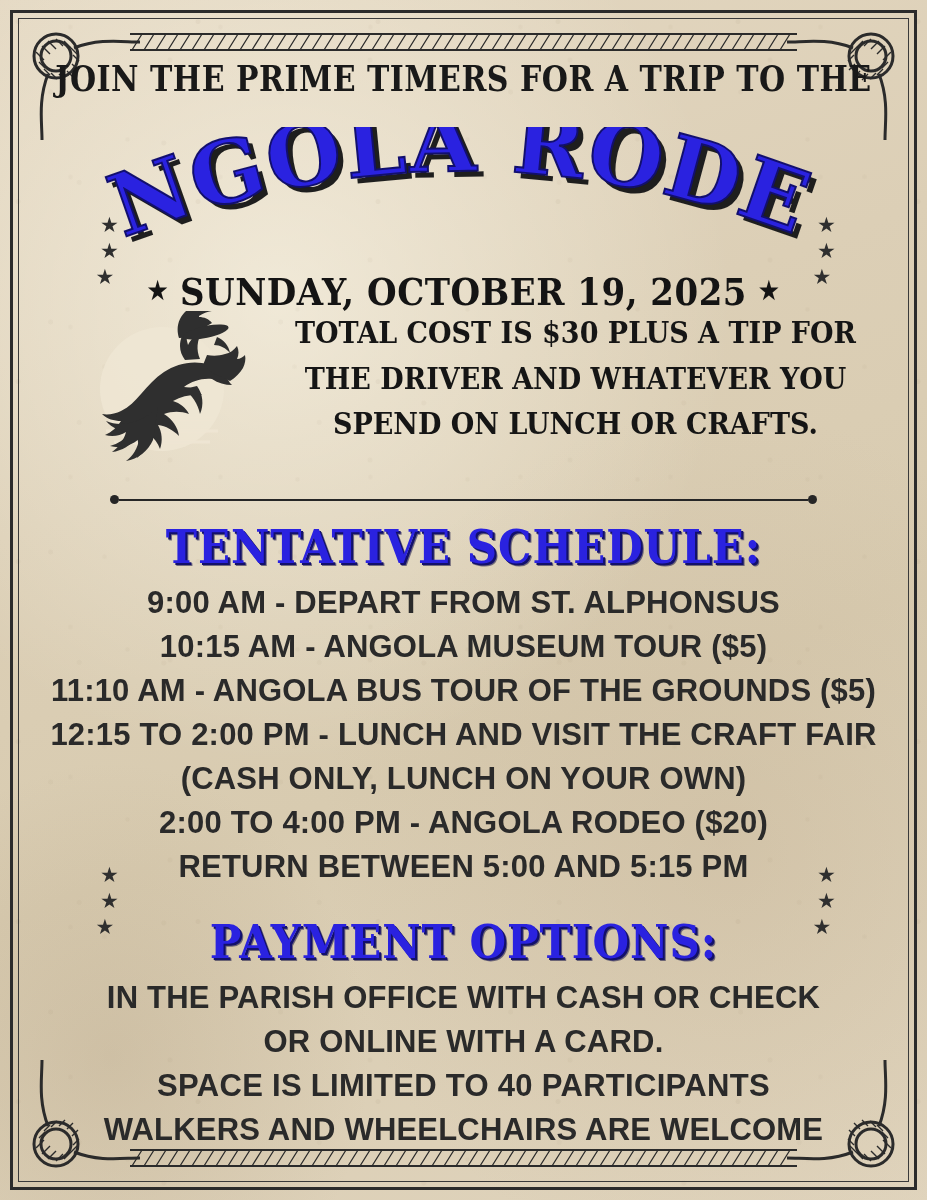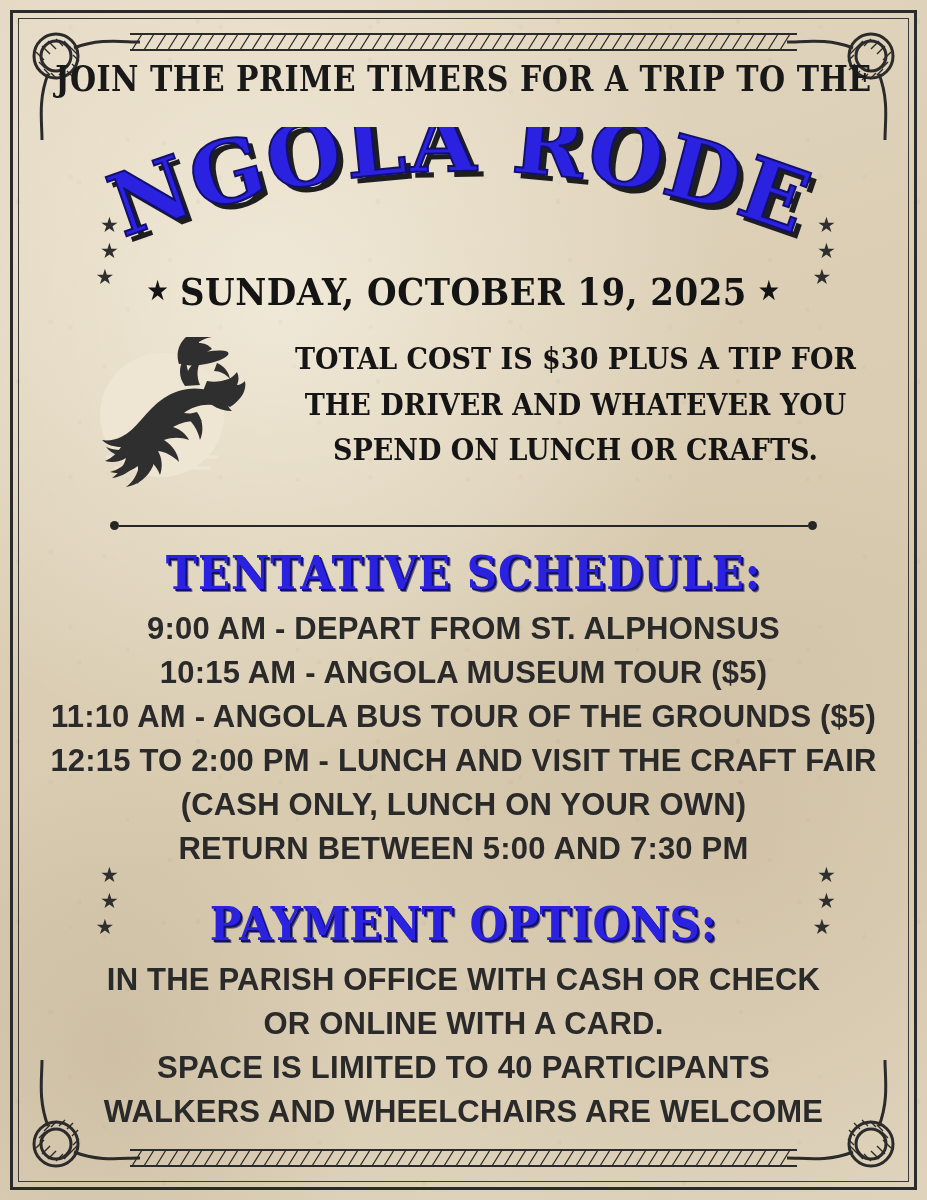--- a/index.html
+++ b/index.html
@@ -131,21 +131,20 @@
     transform: scaleY(1.12);
     transform-origin: center top;
     margin: 10px 0 0 0;
     letter-spacing: 0.5px;
   }
   .date-star { font-size: 22px; vertical-align: 5px; padding: 0 12px; }
 
   
   #cost-row {
     position: relative;
-    margin-top: 26px;
     min-height: 160px;
   }
   #horse {
     position: absolute;
     left: 40px;
     top: 2px;
     width: 190px;
     height: 160px;
   }
   .cost-text {
@@ -368,21 +367,22 @@
     </div>
 
     <div>
       <div class="section-head">Tentative Schedule:</div>
       <div class="body-list">
         <div>9:00 AM - DEPART FROM ST. ALPHONSUS</div>
         <div>10:15 AM - ANGOLA MUSEUM TOUR ($5)</div>
         <div>11:10 AM - ANGOLA BUS TOUR OF THE GROUNDS ($5)</div>
         <div>12:15 TO 2:00 PM - LUNCH AND VISIT THE CRAFT FAIR</div>
         <div>(CASH ONLY, LUNCH ON YOUR OWN)</div>
-        <div>RETURN BETWEEN 5:00 AND 7:30 PM</div>
+        <div>2:00 TO 4:00 PM - ANGOLA RODEO ($20)</div>
+        <div>RETURN BETWEEN 5:00 AND 5:15 PM</div>
       </div>
     </div>
 
     <div id="payment-block">
       <div class="section-head">Payment Options:</div>
       <div class="pay-list">
         <div>IN THE PARISH OFFICE WITH CASH OR CHECK</div>
         <div>OR ONLINE WITH A CARD.</div>
         <div class="italic-line">SPACE IS LIMITED TO 40 PARTICIPANTS</div>
         <div>WALKERS AND WHEELCHAIRS ARE WELCOME</div>

